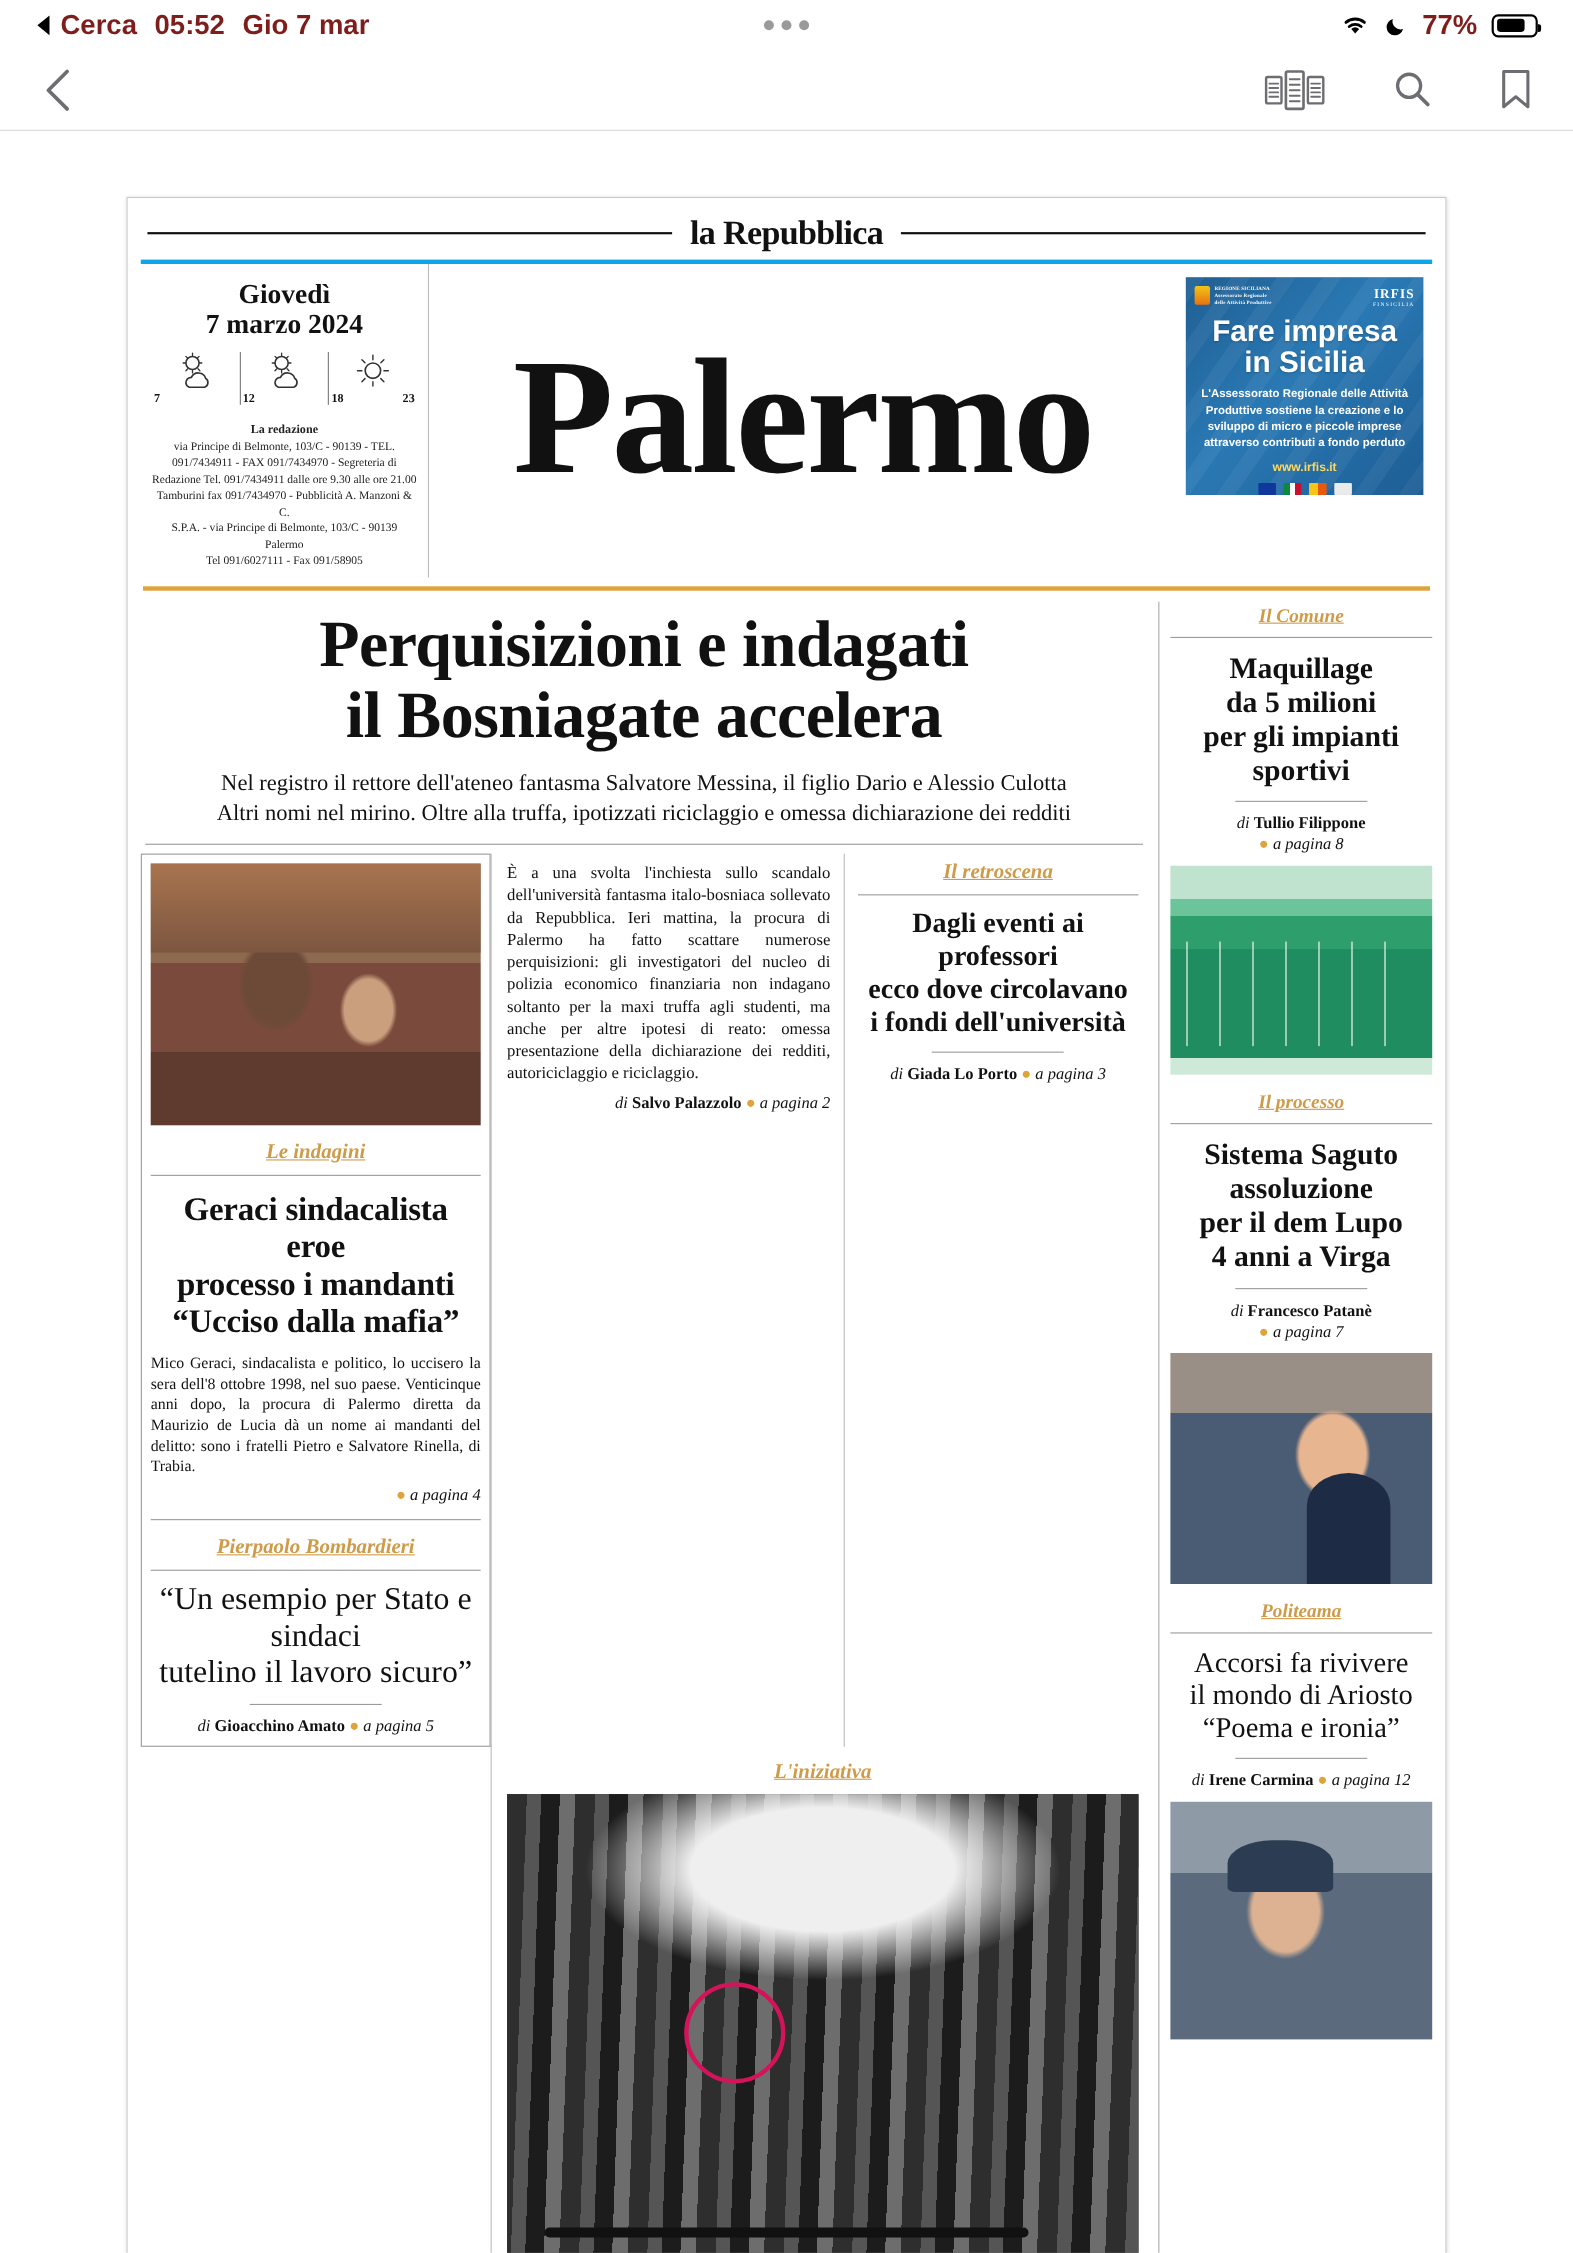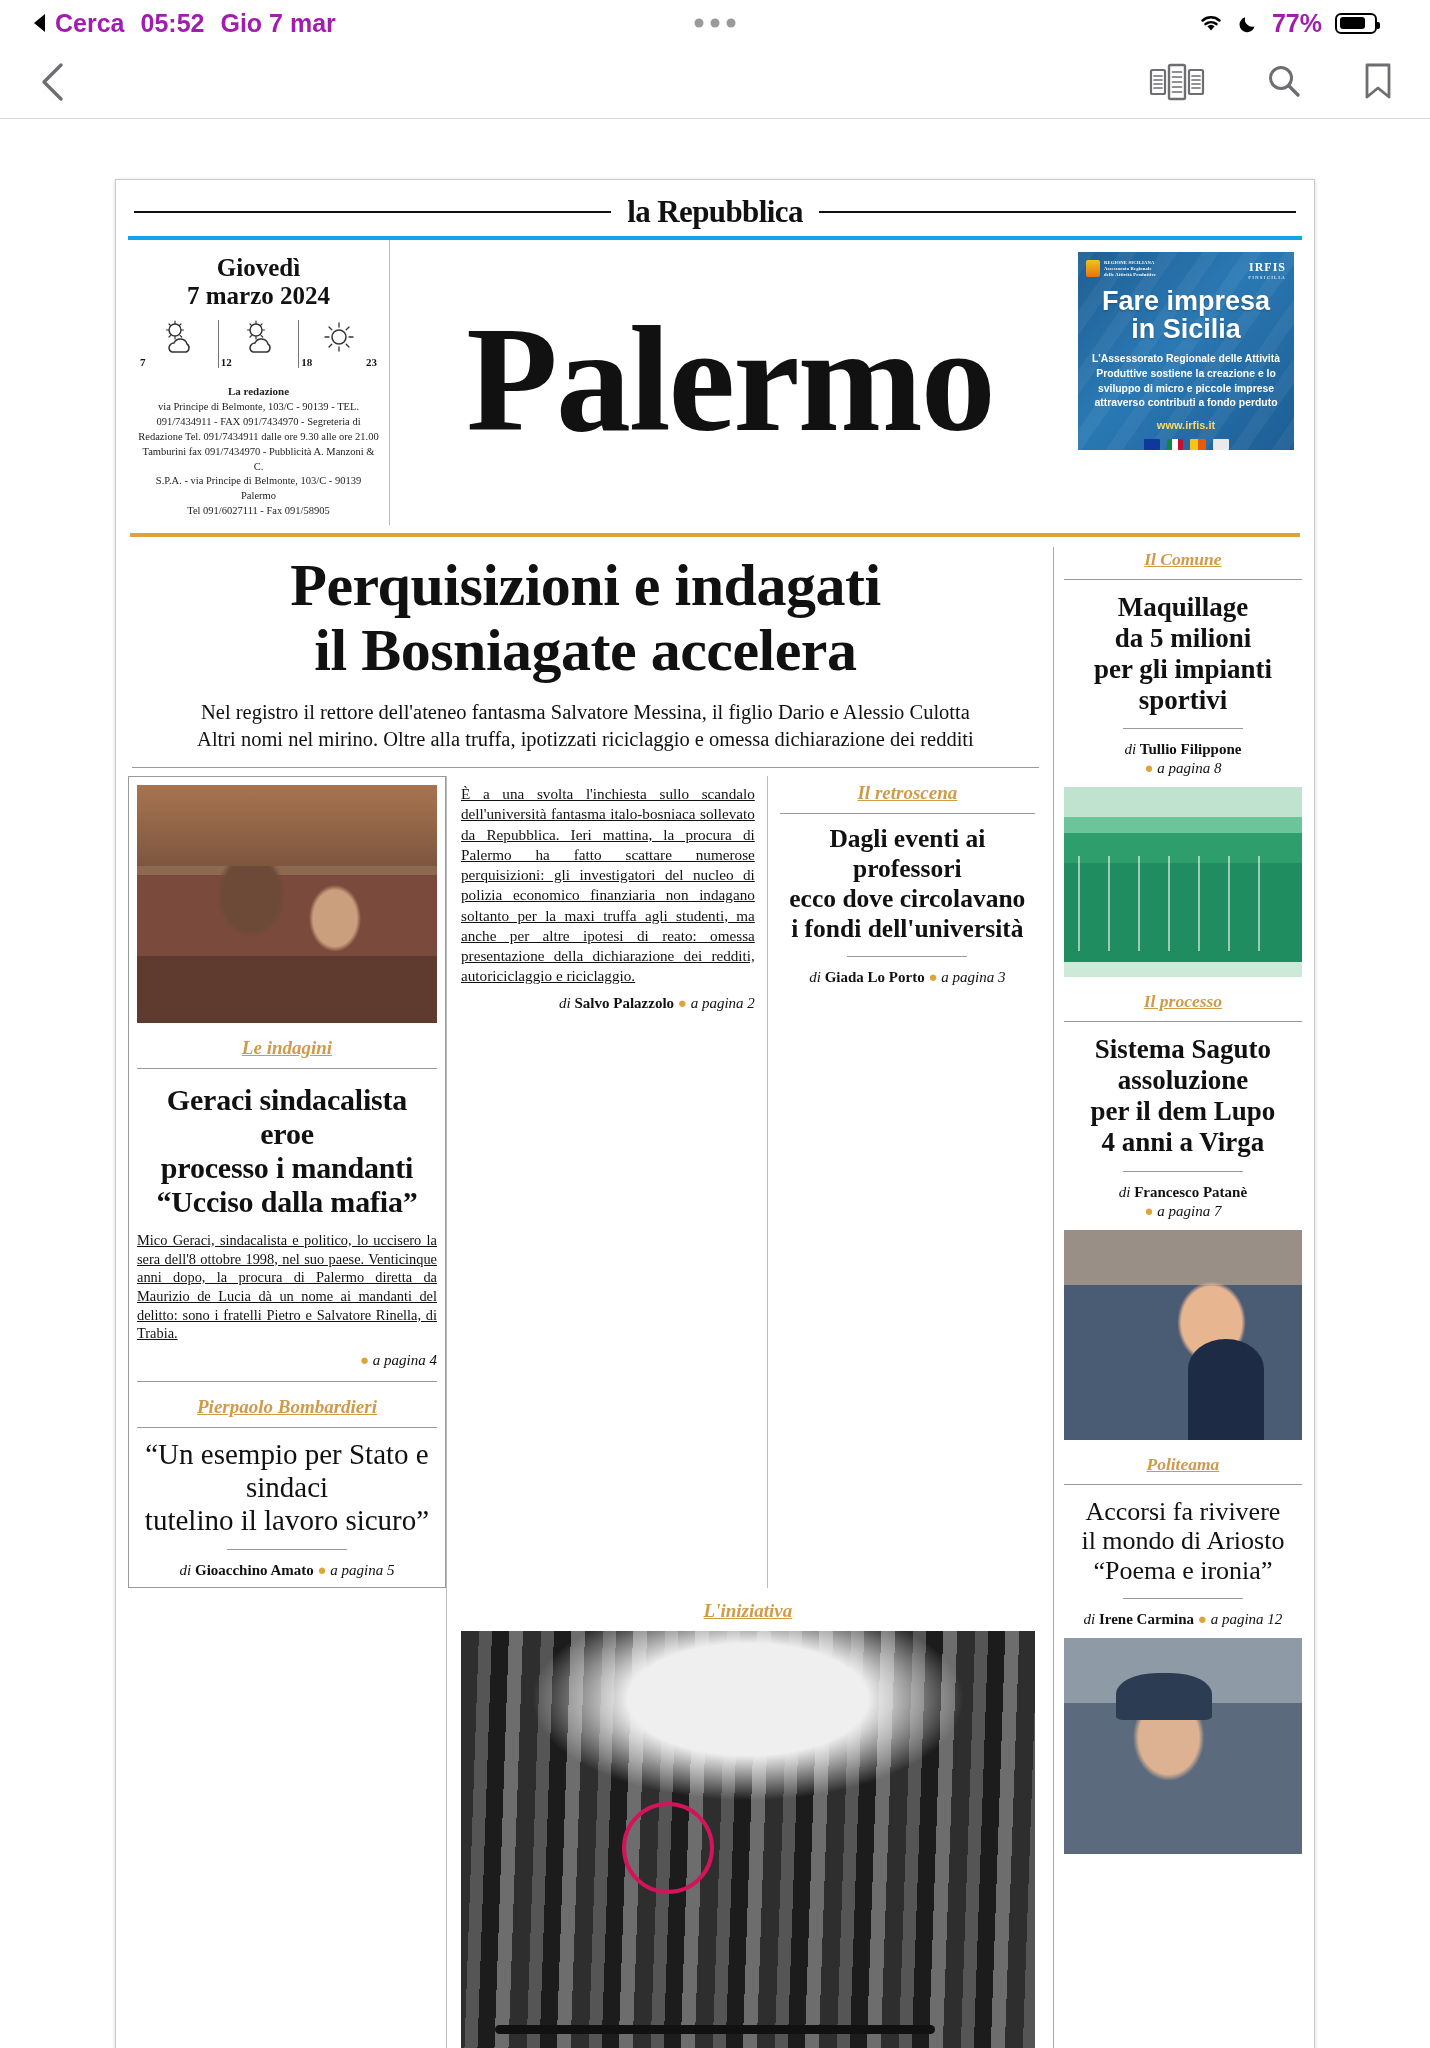--- a/index.html
+++ b/index.html
@@ -7,22 +7,22 @@
     width: 1430px; height: 2048px;
     background: #ffffff;
     font-family: "Liberation Sans", sans-serif;
     overflow: hidden;
   }
 
   
   .statusbar {
     height: 46px;
     display: flex; align-items: center;
-    padding: 0 53px 0 34px;
-    font-size: 25px; font-weight: 600; color: #a21caf;
+    padding: 0 32px 0 34px;
+    font-size: 25px; font-weight: 600; color: #7f1d1d;
     position: relative;
   }
   .sb-left { display: flex; align-items: center; gap: 16px; }
   .sb-back-tri {
     width: 0; height: 0;
     border-top: 9px solid transparent;
     border-bottom: 9px solid transparent;
     border-right: 11px solid #000;
     margin-right: -6px;
   }
@@ -258,21 +258,21 @@
     font-weight: 700; font-size: 27px; line-height: 1.15;
     text-align: center; margin: 12px 0 0 0;
   }
   .hl-side.light { font-weight: 400; font-size: 26px;}
   .hl-mid {
     font-weight: 700; font-size: 25.5px; line-height: 1.17;
     text-align: center; margin: 10px 0 0 0;
   }
 
   .body-txt {
-    font-size: 15.2px; line-height: 1.33; text-align: justify; margin-top: 12px; text-decoration: underline;
+    font-size: 15.2px; line-height: 1.33; text-align: justify; margin-top: 12px;
   }
   .body-txt.sm { font-size: 14.4px; line-height: 1.3; }
 
   .byline {
     font-size: 15px; text-align: center; margin-top: 9px; font-style: italic;
   }
   .byline b { font-style: normal; }
   .byline .dot { color: #e0a33c; font-style: normal; }
   .byline .pg { font-style: italic; }
   .byline.right { text-align: right; }

